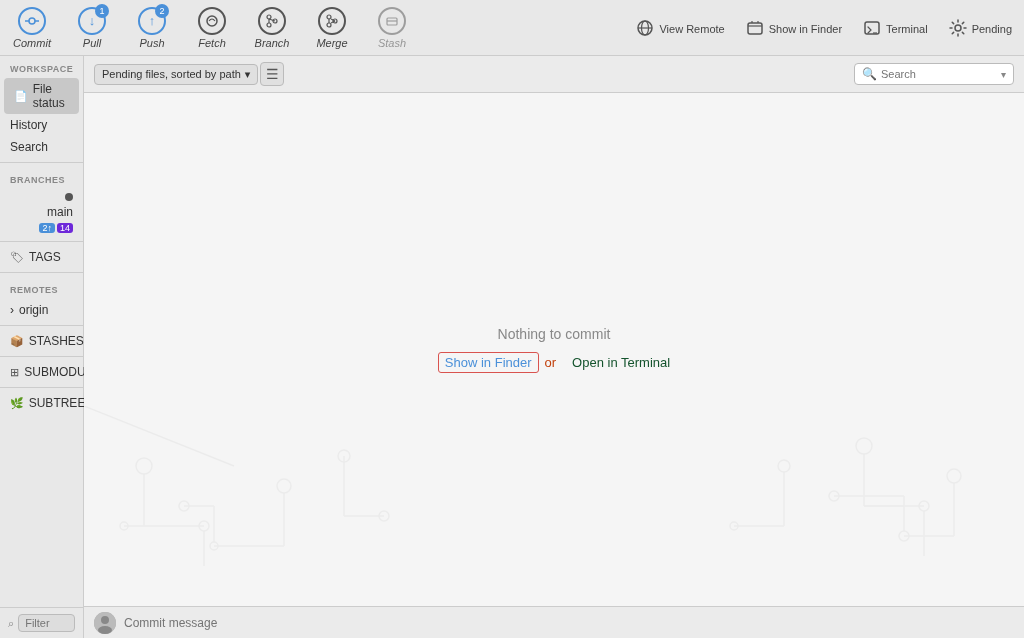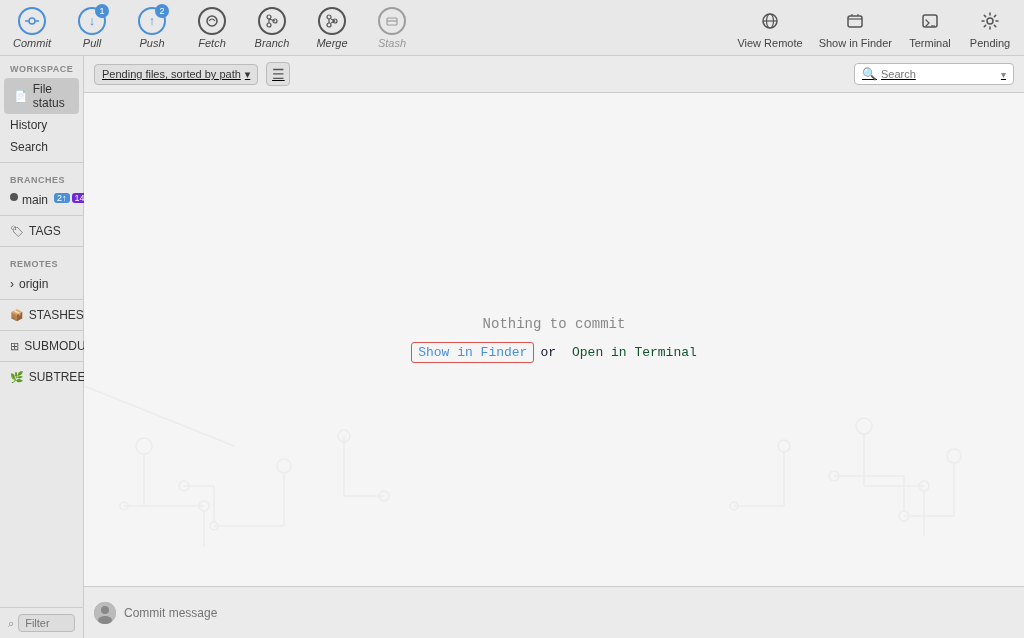--- a/index.html
+++ b/index.html
@@ -26,21 +26,21 @@
       position: absolute; top: -5px; right: -5px;
       background: #4a90d9; color: white; border-radius: 50%;
       width: 14px; height: 14px; font-size: 9px;
       display: flex; align-items: center; justify-content: center;
     }
     .toolbar-item .label { font-size: 11px; color: #444; margin-top: 2px; font-style: italic; }
     .toolbar-right {
       margin-left: auto; display: flex; align-items: center; gap: 16px;
     }
     .toolbar-right-item {
-      display: flex; flex-direction: column; align-items: center;
+      display: flex; flex-direction: row; align-items: center;
       cursor: pointer; min-width: 44px;
     }
     .toolbar-right-item .icon-box {
       width: 28px; height: 28px; display: flex; align-items: center; justify-content: center;
       font-size: 16px; color: #555;
     }
     .toolbar-right-item .label { font-size: 11px; color: #444; margin-top: 2px; }
 
     
     .main-layout {
@@ -60,21 +60,21 @@
       padding: 4px 10px; cursor: pointer; font-size: 12px; color: #333;
       display: flex; align-items: center; gap: 5px;
     }
     .sidebar-item.active {
       background: #c8c8c8; border-radius: 4px; margin: 0 4px;
     }
     .sidebar-item .item-icon { font-size: 11px; color: #555; }
     .sidebar-divider { height: 1px; background: #ccc; margin: 4px 0; }
     .branch-item {
       padding: 4px 10px; cursor: pointer; font-size: 12px; color: #333;
-      display: flex; align-items: flex-start; gap: 4px;
+      display: flex; align-items: flex-end; gap: 4px; flex-direction: column;
     }
     .branch-dot { width: 8px; height: 8px; border-radius: 50%; background: #555; flex-shrink: 0; }
     .branch-badges { display: flex; gap: 2px; margin-left: 2px; }
     .branch-badge {
       font-size: 9px; color: white; padding: 0px 3px; border-radius: 3px;
       display: flex; align-items: center;
     }
     .branch-badge.up { background: #4a90d9; }
     .branch-badge.down { background: #6d28d9; }
     .sidebar-bottom {
@@ -86,21 +86,21 @@
       padding: 2px 6px; font-size: 11px; width: 100%; outline: none;
       color: #333;
     }
 
     
     .content-area {
       flex: 1; display: flex; flex-direction: column; background: #f5f5f5; position: relative;
     }
     .content-toolbar {
       display: flex; align-items: center; padding: 6px 10px;
-      background: #ebebeb; border-bottom: 1px solid #ccc; gap: 8px; text-decoration: underline;
+      background: #ebebeb; border-bottom: 1px solid #ccc; gap: 2px;
     }
     .sort-dropdown {
       display: flex; align-items: center; gap: 4px; cursor: pointer;
       background: #e0e0e0; border: 1px solid #bbb; border-radius: 4px;
       padding: 3px 7px; font-size: 11px; color: #333;
     }
     .icon-btn {
       width: 24px; height: 24px; display: flex; align-items: center; justify-content: center;
       cursor: pointer; color: #555; font-size: 14px;
       border: 1px solid #bbb; border-radius: 4px; background: #e0e0e0;
@@ -108,41 +108,41 @@
     .search-box {
       margin-left: auto; display: flex; align-items: center; gap: 4px;
       background: white; border: 1px solid #bbb; border-radius: 4px;
       padding: 3px 7px; width: 160px;
     }
     .search-input { border: none; outline: none; font-size: 11px; color: #333; width: 100%; background: transparent; }
 
     
     .empty-state {
       flex: 1; display: flex; flex-direction: column; align-items: center; justify-content: center;
-      gap: 10px; position: relative; overflow: hidden; font-family: Liberation Mono, monospace;
+      gap: 10px; position: relative; overflow: hidden;
     }
     .nothing-text { font-size: 14px; color: #888; }
     .action-row { display: flex; align-items: center; gap: 6px; font-size: 13px; }
     .action-link {
       color: #4a90d9; text-decoration: none; cursor: pointer;
       border: 1px solid #d9534f; padding: 2px 6px; border-radius: 3px;
       color: #4a90d9;
     }
-    .or-text { color: #0f172a; }
+    .or-text { color: #c2410c; }
     .terminal-link { color: #14532d; text-decoration: none; cursor: pointer; margin-left: 10px; }
 
     
     .circuit-bg {
       position: absolute; bottom: 0; left: 0; right: 0; height: 200px;
       opacity: 0.12; pointer-events: none;
     }
 
     
     .commit-bar {
-      height: 52px; background: #ebebeb; border-top: 1px solid #ccc;
+      height: 32px; background: #ebebeb; border-top: 1px solid #ccc;
       display: flex; align-items: center; padding: 0 10px; gap: 8px; flex-shrink: 0;
     }
     .avatar {
       width: 22px; height: 22px; border-radius: 50%; background: #aaa;
       display: flex; align-items: center; justify-content: center;
       font-size: 11px; color: white; flex-shrink: 0;
     }
     .commit-input {
       flex: 1; border: none; background: transparent; outline: none;
       font-size: 12px; color: #999;

